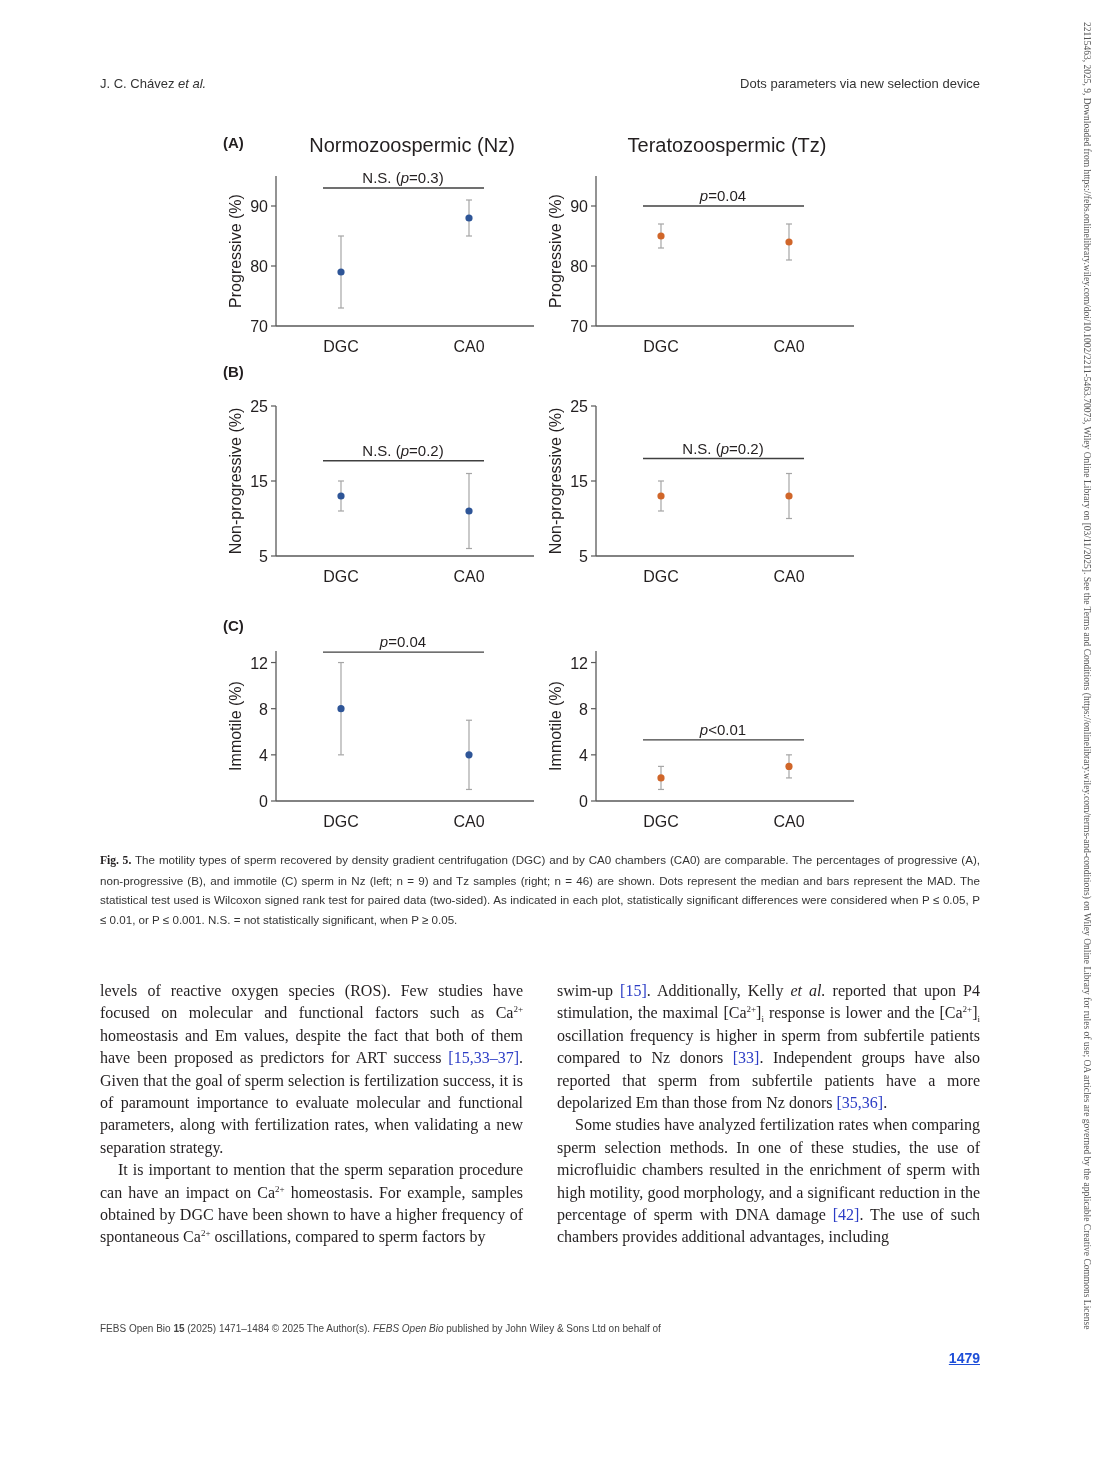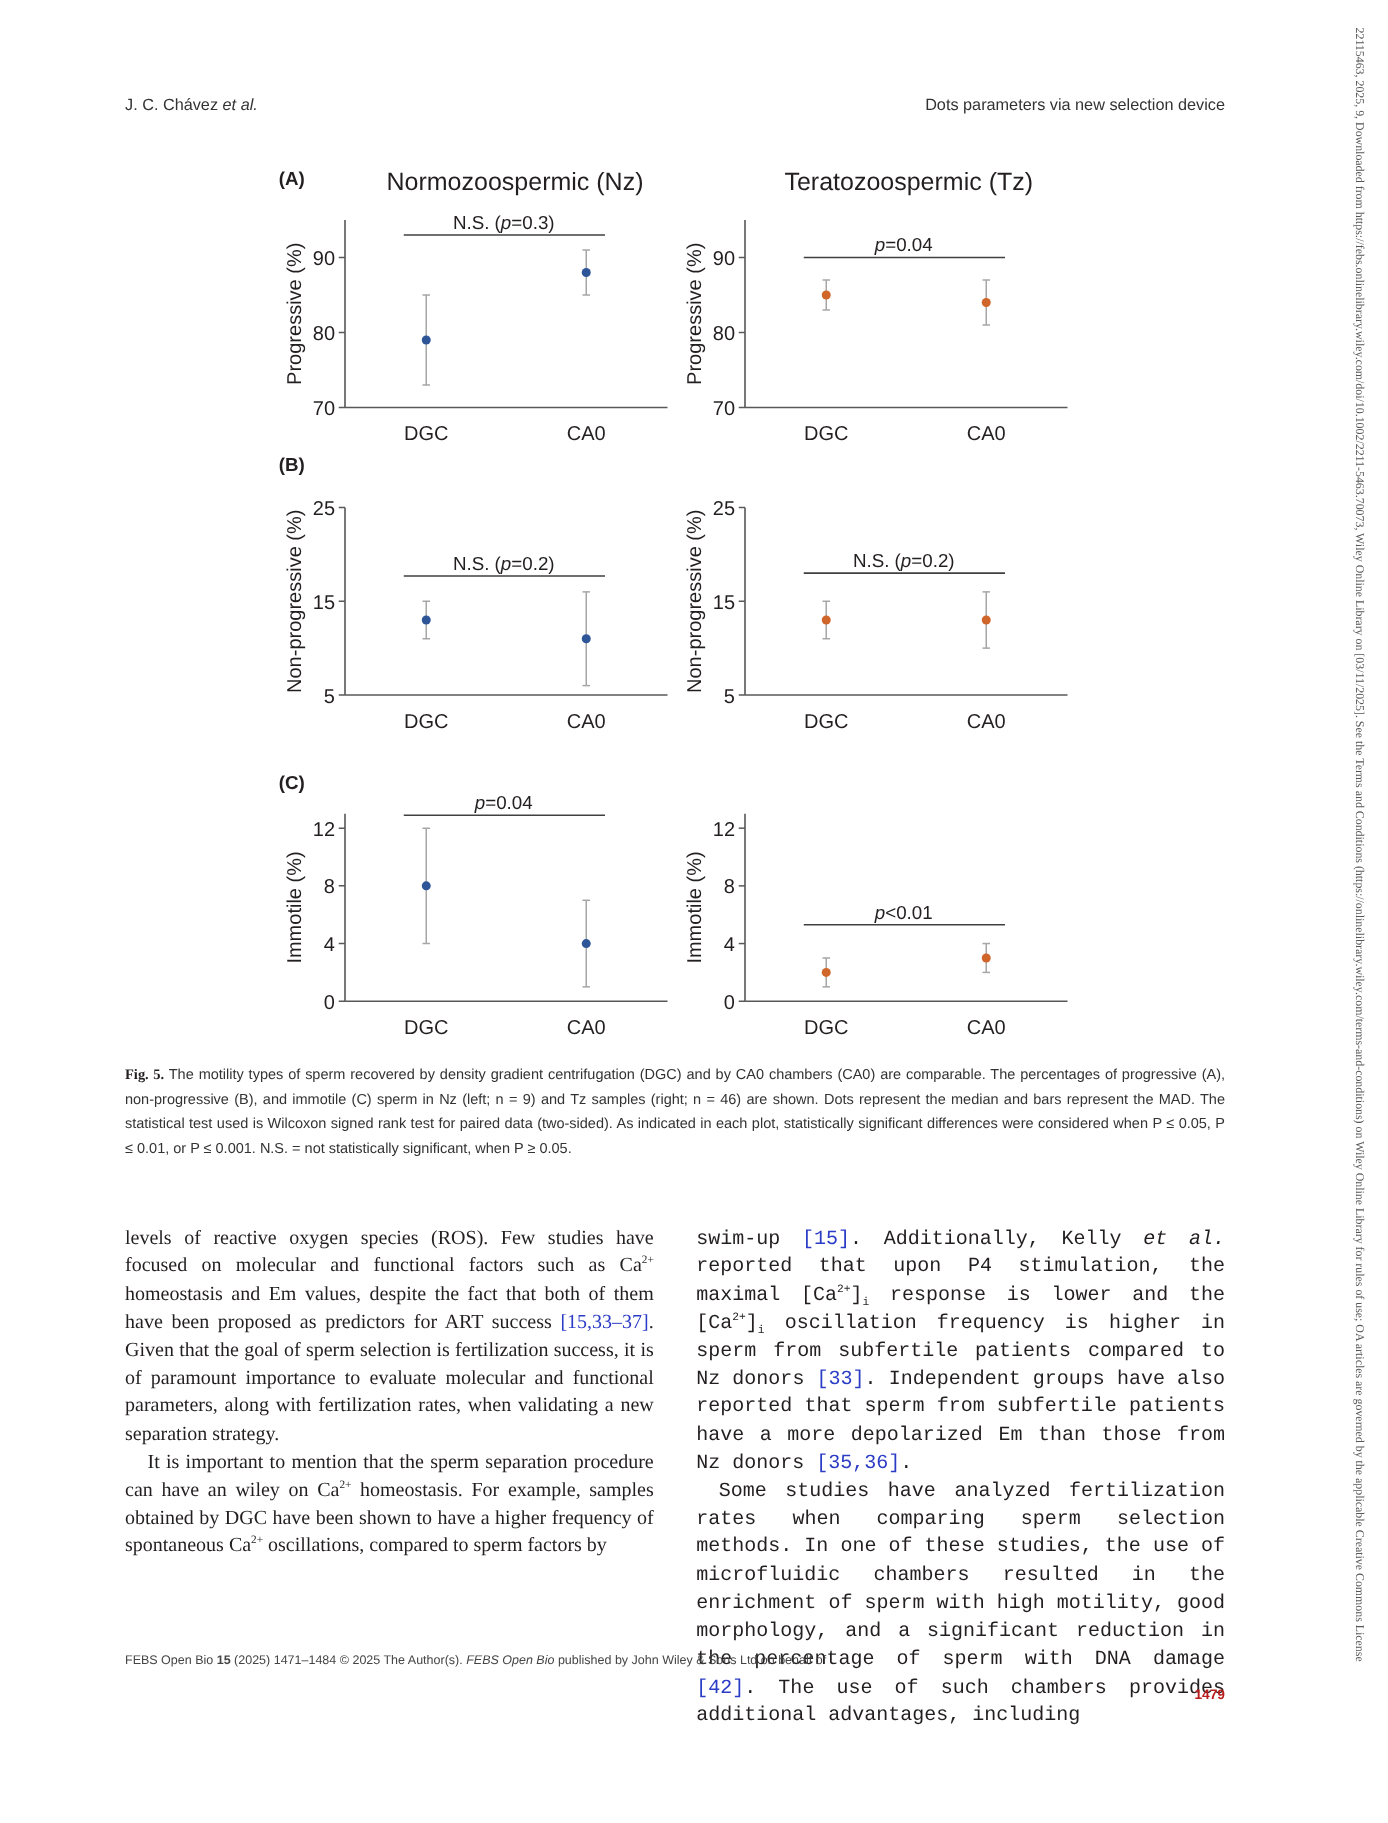--- a/index.html
+++ b/index.html
@@ -21,29 +21,29 @@
   .figure svg { position: absolute; left: 0; top: 0; }
 
   .caption {
     position: absolute; left: 100px; top: 850px; width: 880px;
     font-size: 11.6px; line-height: 19.6px; color: #333; text-align: justify;
   }
   .caption b { color: #231f20; font-family: Liberation Serif, serif; }
 
   .col { position: absolute; top: 980px; width: 423px; font-size: 16px; line-height: 22.4px; text-align: justify; color: #231f20; }
   .col-left { left: 100px; }
-  .col-right { left: 557px; font-family: Liberation Mono, monospace; }
+  .col-right { left: 557px; }
   .col p { margin: 0; }
   .col p.indent { text-indent: 18px; }
   .ref { color: #2b3cc5; }
   sup { font-size: 9px; line-height: 0; }
   sub { font-size: 9px; line-height: 0; }
 
   .footer { position: absolute; left: 100px; top: 1321px; font-size: 10px; line-height: 16px; color: #444; width: 700px; }
-  .page-num { position: absolute; right: 130px; top: 1350px; font-size: 11px; font-weight: bold; color: #b91c1c; }
+  .page-num { position: absolute; right: 130px; top: 1350px; font-size: 14px; font-weight: bold; color: #1d4ed8; text-decoration: underline; }
 </style>
 </head>
 <body>
 
 <div class="running-head rh-left sans"><span>J. C. Chávez</span> <i>et al.</i></div>
 <div class="running-head rh-right sans">Dots parameters via new selection device</div>
 
 <div class="side-note serif">22115463, 2025, 9, Downloaded from https://febs.onlinelibrary.wiley.com/doi/10.1002/2211-5463.70073, Wiley Online Library on [03/11/2025]. See the Terms and Conditions (https://onlinelibrary.wiley.com/terms-and-conditions) on Wiley Online Library for rules of use; OA articles are governed by the applicable Creative Commons License</div>
 
 <div class="figure sans">
@@ -185,21 +185,21 @@
       <circle cx="574" cy="638.3846153846154" r="3.6" fill="#d0662a"></circle>
     </svg>
 </div>
 
 <div class="caption sans">
   <b>Fig. 5.</b> <span>The motility types of sperm recovered by density gradient centrifugation (DGC) and by CA0 chambers (CA0) are comparable. The percentages of progressive (A), non-progressive (B), and immotile (C) sperm in Nz (left; n = 9) and Tz samples (right; n = 46) are shown. Dots represent the median and bars represent the MAD. The statistical test used is Wilcoxon signed rank test for paired data (two-sided). As indicated in each plot, statistically significant differences were considered when P ≤ 0.05, P ≤ 0.01, or P ≤ 0.001. N.S. = not statistically significant, when P ≥ 0.05.</span>
 </div>
 
 <div class="col col-left serif">
   <p><span>levels of reactive oxygen species (ROS). Few studies have focused on molecular and functional factors such as Ca</span><sup>2+</sup><span> homeostasis and Em values, despite the fact that both of them have been proposed as predictors for ART success </span><span class="ref">[15,33–37]</span><span>. Given that the goal of sperm selection is fertilization success, it is of paramount importance to evaluate molecular and functional parameters, along with fertilization rates, when validating a new separation strategy.</span></p>
-  <p class="indent"><span>It is important to mention that the sperm separation procedure can have an wiley on Ca</span><sup>2+</sup><span> homeostasis. For example, samples obtained by DGC have been shown to have a higher frequency of spontaneous Ca</span><sup>2+</sup><span> oscillations, compared to sperm factors by</span></p>
+  <p class="indent"><span>It is important to mention that the sperm separation procedure can have an impact on Ca</span><sup>2+</sup><span> homeostasis. For example, samples obtained by DGC have been shown to have a higher frequency of spontaneous Ca</span><sup>2+</sup><span> oscillations, compared to sperm factors by</span></p>
 </div>
 
 <div class="col col-right serif">
   <p><span>swim-up </span><span class="ref">[15]</span><span>. Additionally, Kelly </span><i>et al.</i><span> reported that upon P4 stimulation, the maximal [Ca</span><sup>2+</sup><span>]</span><sub>i</sub><span> response is lower and the [Ca</span><sup>2+</sup><span>]</span><sub>i</sub><span> oscillation frequency is higher in sperm from subfertile patients compared to Nz donors </span><span class="ref">[33]</span><span>. Independent groups have also reported that sperm from subfertile patients have a more depolarized Em than those from Nz donors </span><span class="ref">[35,36]</span><span>.</span></p>
   <p class="indent"><span>Some studies have analyzed fertilization rates when comparing sperm selection methods. In one of these studies, the use of microfluidic chambers resulted in the enrichment of sperm with high motility, good morphology, and a significant reduction in the percentage of sperm with DNA damage </span><span class="ref">[42]</span><span>. The use of such chambers provides additional advantages, including</span></p>
 </div>
 
 <div class="footer sans">
   <div><span>FEBS Open Bio </span><b>15</b><span> (2025) 1471–1484 © 2025 The Author(s). </span><i>FEBS Open Bio</i><span> published by John Wiley &amp; Sons Ltd on behalf of</span></div>
 </div>

